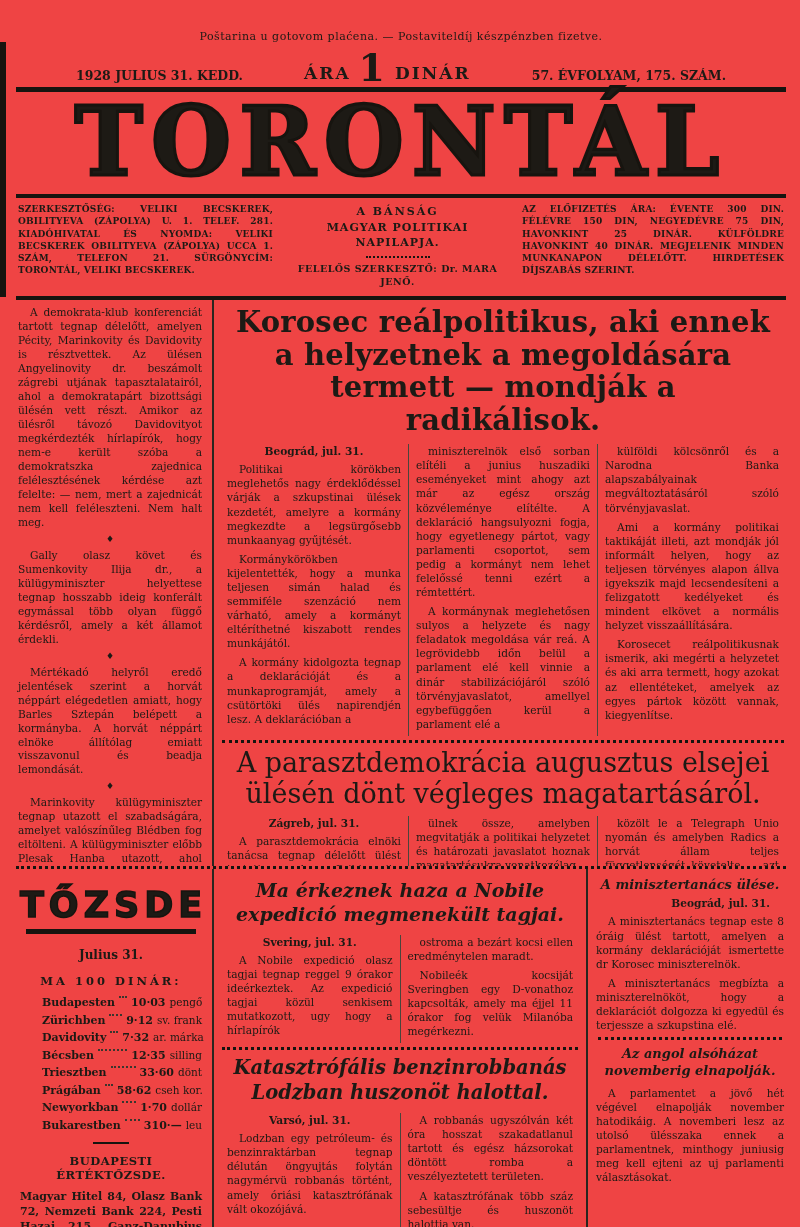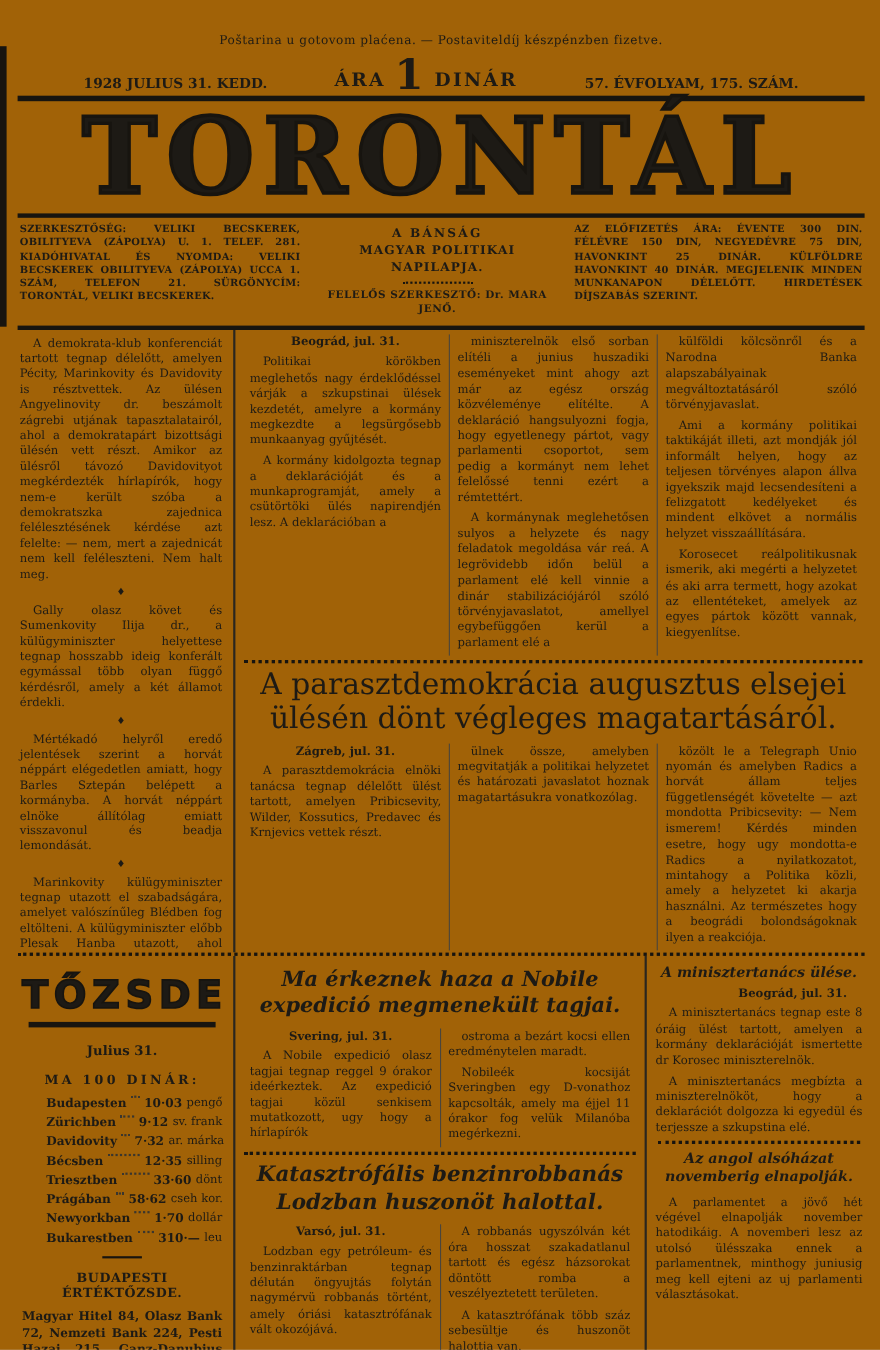--- a/index.html
+++ b/index.html
@@ -1,19 +1,19 @@
 <!DOCTYPE html>
 <html lang="hu"><head>
 <meta charset="utf-8">
 <style>
   html,body{margin:0;padding:0;}
   body{background:#cfccc4;font-family:"DejaVu Serif", serif;}
   .page{
     position:relative; width:800px; height:1227px; margin:0 auto;
-    background:#a16207; color:#1d1a15; overflow:hidden;
+    background:#ef4444; color:#1d1a15; overflow:hidden;
     box-sizing:border-box; padding:30px 14px 16px 16px;
   }
   .edge-artifact{position:absolute;left:0;top:42px;width:6px;height:255px;background:#17140f;}
   
   .top-notice{text-align:center;font-size:11px;letter-spacing:.5px;margin-bottom:10px;font-weight:500;}
   .date-row{display:flex;align-items:flex-end;justify-content:space-between;font-weight:bold;font-size:12.5px;padding:0 60px 2px 60px;}
   .price{display:flex;align-items:flex-end;gap:8px;font-size:17px;font-weight:bold;letter-spacing:2px;}
   .price .big{font-size:38px;line-height:.8;font-weight:bold;}
   .thick-rule{border:0;border-top:5px solid #17140f;margin:2px 0 0 0;}
   .masthead{
@@ -112,24 +112,26 @@
       <p>Gally olasz követ és Sumenkovity Ilija dr., a külügyminiszter helyettese tegnap hosszabb ideig konferált egymással több olyan függő kérdésről, amely a két államot érdekli.</p>
       <div class="diamond">♦</div>
       <p>Mértékadó helyről eredő jelentések szerint a horvát néppárt elégedetlen amiatt, hogy Barles Sztepán belépett a kormányba. A horvát néppárt elnöke állítólag emiatt visszavonul és beadja lemondását.</p>
       <div class="diamond">♦</div>
       <p>Marinkovity külügyminiszter tegnap utazott el szabadságára, amelyet valószínűleg Blédben fog eltölteni. A külügyminiszter előbb Plesak Hanba utazott, ahol Andrily Vláda dr. földmivelésügyi miniszter is tartózkodik. A külügyminiszter távolléte alatt dr. Sumenkovity Ilija helyettesíti.</p>
 
     </div>
 
     <div class="main-top">
       <article>
+        <h1 class="headline1">Korosec reálpolitikus, aki ennek a helyzetnek a megoldására termett — mondják a radikálisok.</h1>
         <div class="cols">
           <div class="col">
             <p class="dateline">Beográd, jul. 31.</p>
             <p>Politikai körökben meglehetős nagy érdeklődéssel várják a szkupstinai ülések kezdetét, amelyre a kormány megkezdte a legsürgősebb munkaanyag gyűjtését.</p>
+            <p>Kormánykörökben kijelentették, hogy a munka teljesen simán halad és semmiféle szenzáció nem várható, amely a kormányt eltéríthetné kiszabott rendes munkájától.</p>
             <p>A kormány kidolgozta tegnap a deklarációját és a munkaprogramját, amely a csütörtöki ülés napirendjén lesz. A deklarációban a</p>
           </div>
           <div class="col">
             <p>miniszterelnök első sorban elítéli a junius huszadiki eseményeket mint ahogy azt már az egész ország közvéleménye elítélte. A deklaráció hangsulyozni fogja, hogy egyetlenegy pártot, vagy parlamenti csoportot, sem pedig a kormányt nem lehet felelőssé tenni ezért a rémtettért.</p>
             <p>A kormánynak meglehetősen sulyos a helyzete és nagy feladatok megoldása vár reá. A legrövidebb időn belül a parlament elé kell vinnie a dinár stabilizációjáról szóló törvényjavaslatot, amellyel egybefüggően kerül a parlament elé a</p>
           </div>
           <div class="col">
             <p>külföldi kölcsönről és a Narodna Banka alapszabályainak megváltoztatásáról szóló törvényjavaslat.</p>
             <p>Ami a kormány politikai taktikáját illeti, azt mondják jól informált helyen, hogy az teljesen törvényes alapon állva igyekszik majd lecsendesíteni a felizgatott kedélyeket és mindent elkövet a normális helyzet visszaállítására.</p>
             <p>Korosecet reálpolitikusnak ismerik, aki megérti a helyzetet és aki arra termett, hogy azokat az ellentéteket, amelyek az egyes pártok között vannak, kiegyenlítse.</p>

